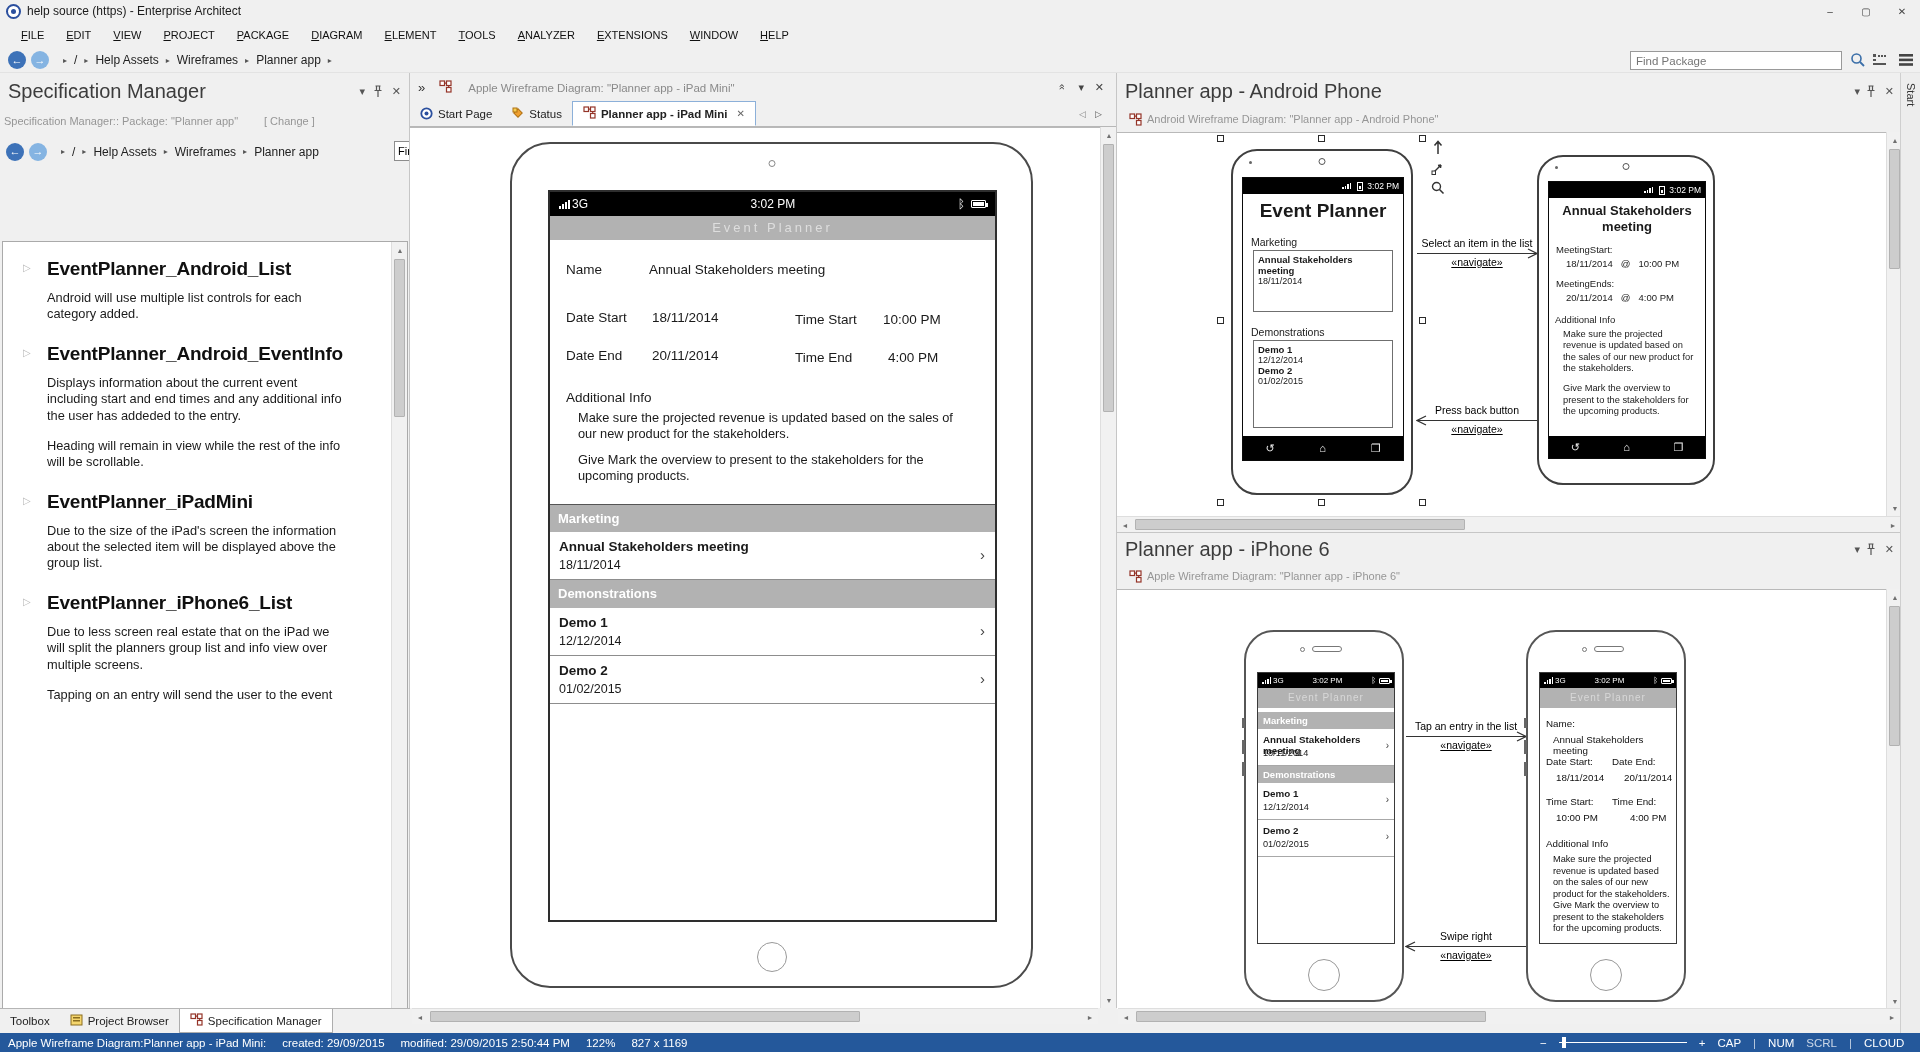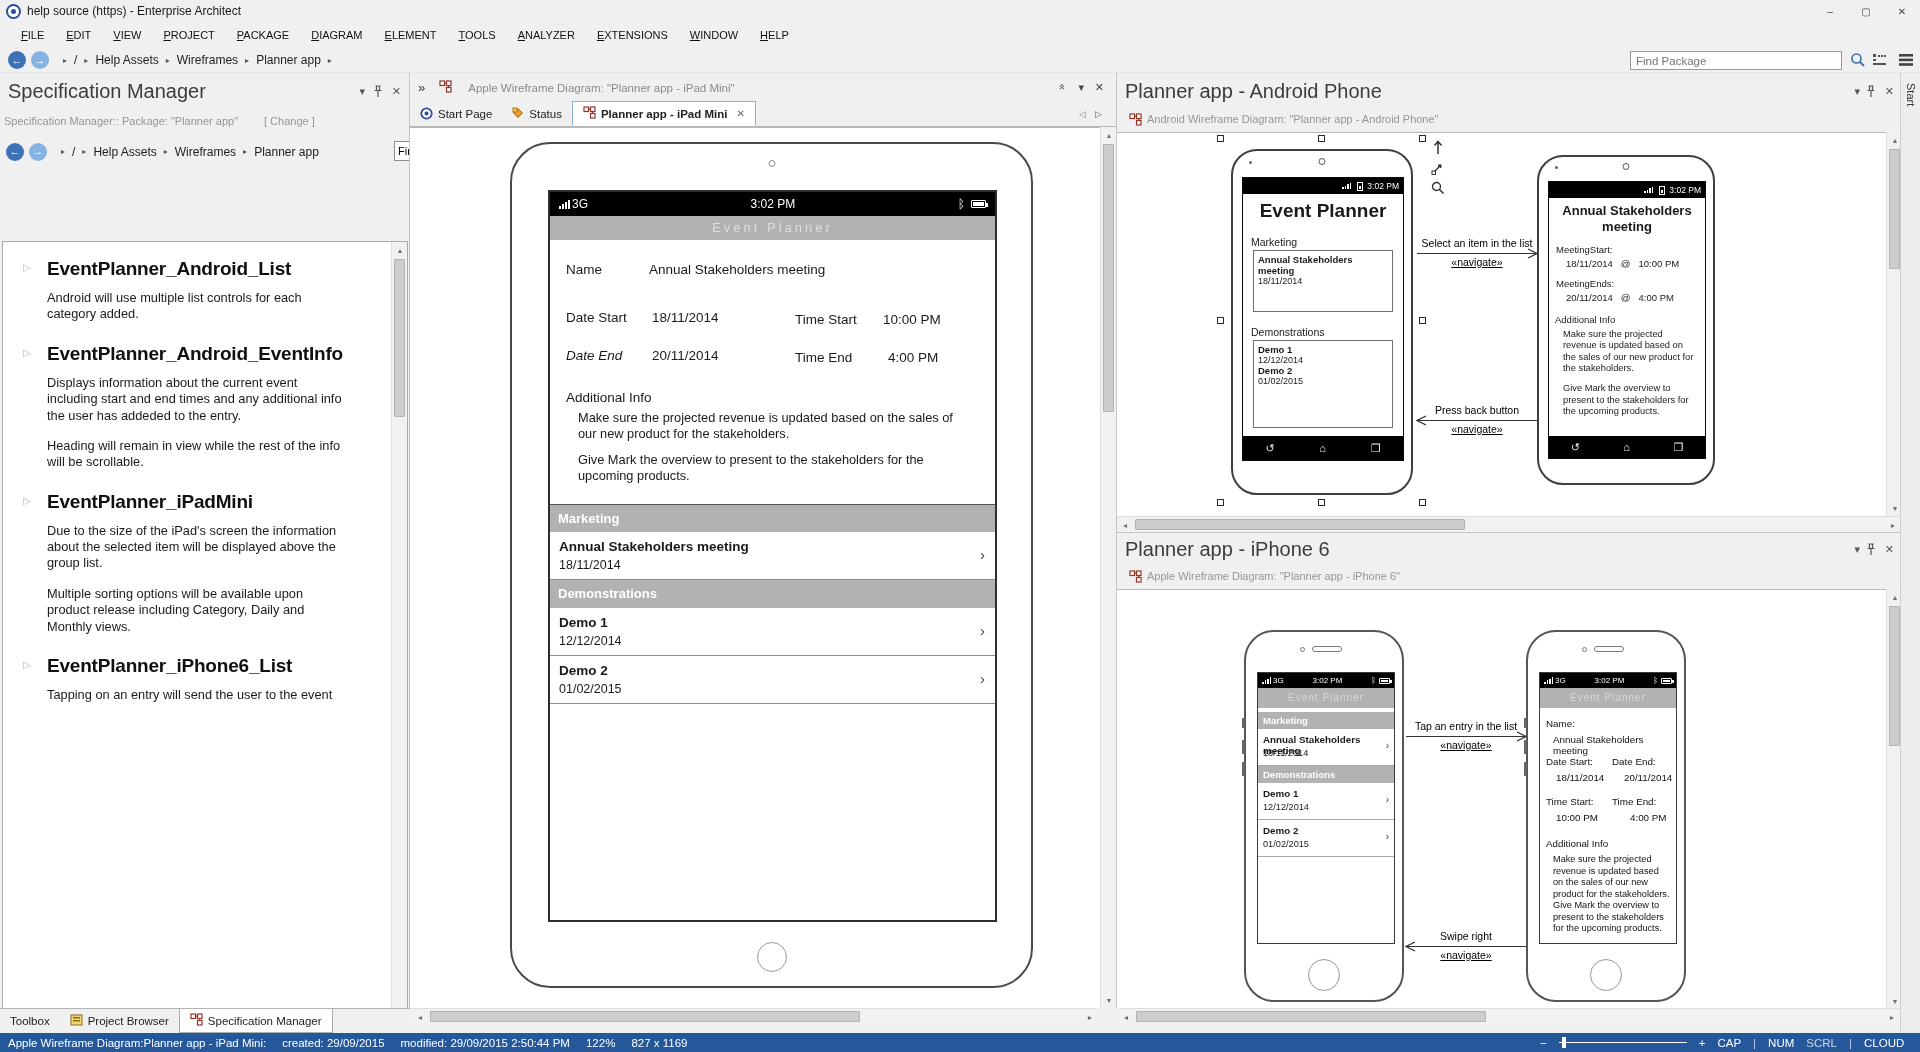--- a/index.html
+++ b/index.html
@@ -215,25 +215,25 @@
     <div class="sect">
       <span class="tri">▷</span>
       <h2>EventPlanner_Android_EventInfo</h2>
       <p>Displays information about the current event including start and end times and any additional info the user has addeded to the entry.</p>
       <p>Heading will remain in view while the rest of the info will be scrollable.</p>
     </div>
     <div class="sect">
       <span class="tri">▷</span>
       <h2>EventPlanner_iPadMini</h2>
       <p>Due to the size of the iPad's screen the information about the selected item will be displayed above the group list.</p>
-      <p>Multiple sorting options will be available upon product release including Category, Daily and Monthly views.</p>
     </div>
     <div class="sect">
       <span class="tri">▷</span>
       <h2>EventPlanner_iPhone6_List</h2>
+      <p>Due to less screen real estate that on the iPad we will split the planners group list and info view over multiple screens.</p>
       <p>Tapping on an entry will send the user to the event</p>
     </div>
     <div class="vscroll" style="right:0;top:0;height:100%;">
       <span class="sb-arr" style="top:0;">▲</span>
       <div class="sb-thumb" style="left:2px;width:11px;top:17px;height:158px;"></div>
 
     </div>
   </div>
 </div>
 
@@ -308,21 +308,21 @@
             </span>
         </div>
         <div class="i-apphead">Event Planner</div>
         <div style="height:264px;position:relative;font-size:13.5px;">
           <span class="abs" style="left:16px;top:22px;">Name</span>
           <span class="abs" style="left:99px;top:22px;">Annual Stakeholders meeting</span>
           <span class="abs" style="left:16px;top:70px;">Date Start</span>
           <span class="abs" style="left:102px;top:70px;">18/11/2014</span>
           <span class="abs" style="left:245px;top:72px;">Time Start</span>
           <span class="abs" style="left:333px;top:72px;">10:00 PM</span>
-          <span class="abs" style="left:16px;top:108px;font-style:italic;">Date End</span>
+          <span class="abs" style="left:16px;top:108px;">Date End</span>
           <span class="abs" style="left:102px;top:108px;">20/11/2014</span>
           <span class="abs" style="left:245px;top:110px;">Time End</span>
           <span class="abs" style="left:338px;top:110px;">4:00 PM</span>
           <span class="abs" style="left:16px;top:150px;">Additional Info</span>
           <p class="abs" style="left:28px;top:170px;width:396px;font-size:12.8px;line-height:1.25;">Make sure the projected revenue is updated based on the sales of our new product for the stakeholders.</p>
           <p class="abs" style="left:28px;top:212px;width:396px;font-size:12.8px;line-height:1.25;">Give Mark the overview to present to the stakeholders for the upcoming products.</p>
         </div>
         <div class="gbar" style="height:28px;line-height:28px;padding-left:8px;font-size:13px;border-top:1px solid #555;">Marketing</div>
         <div class="i-item">
           <span class="t">Annual Stakeholders meeting</span>

